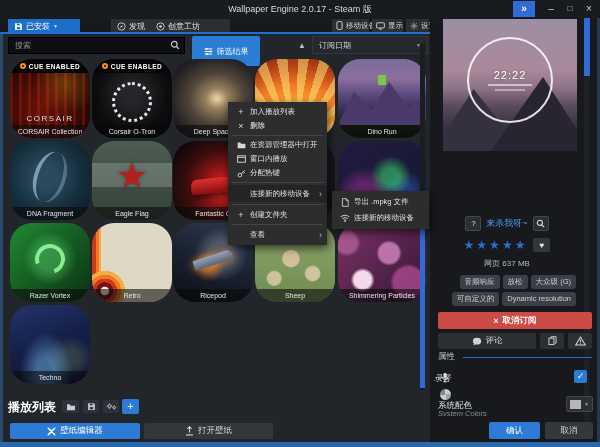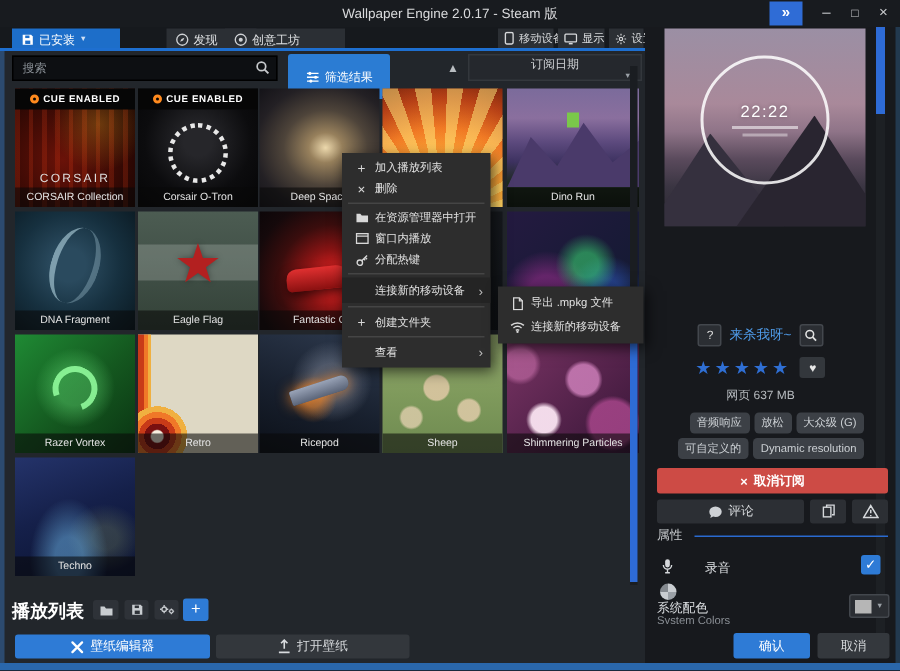--- a/index.html
+++ b/index.html
@@ -19,24 +19,24 @@
   .tab.active{background:#1d6ec9;color:#fff;}
   .tab .caret{font-size:5px;color:#cfe0f5;}
   .underline{left:0;top:32px;width:430px;height:2px;background:#1e6fd0;}
   .toolbtn{top:19px;height:13px;display:flex;align-items:center;gap:3px;padding:0 4px;box-sizing:border-box;background:#2b2f34;color:#d7d9db;font-size:7.5px;white-space:nowrap;}
   
   .search{left:8px;top:37px;width:177px;height:17px;background:#0d0f12;border:1px solid #000;box-sizing:border-box;color:#cfd2d5;font-size:8px;padding:0 18px 0 6px;outline:none;}
   .search::placeholder{color:#878d93;}
   .searchmag{left:170px;top:40px;}
   .filterbtn{left:192px;top:36px;width:68px;height:30px;background:#2b7cd3;border-radius:2px;display:flex;align-items:center;justify-content:center;gap:4px;color:#fff;font-size:8px;}
   .caretup{left:294px;top:39px;width:16px;height:13px;color:#b9bdc1;font-size:8px;text-align:center;line-height:13px;}
-  .sortdrop{left:312px;top:36px;width:116px;height:18px;background:#25282d;border:1px solid #33373c;box-sizing:border-box;display:flex;align-items:center;color:#d0d3d6;font-size:8px;padding:0 6px;flex-direction:column;}
+  .sortdrop{left:312px;top:36px;width:116px;height:18px;background:#25282d;border:1px solid #33373c;box-sizing:border-box;display:flex;align-items:center;color:#d0d3d6;font-size:8px;padding:0 6px;}
   .sortdrop .caret{margin-left:auto;font-size:5px;color:#9aa0a6;}
   
-  .tile{position:absolute;width:80px;height:79px;overflow:hidden;background:#14161a;}
+  .tile{position:absolute;width:80px;height:79px;overflow:hidden;background:#14161a;border-radius:22px;}
   .tlabel{position:absolute;left:0;right:0;bottom:0;height:13px;line-height:13px;background:rgba(8,8,8,.58);color:#e3e3e3;font-size:7px;text-align:center;white-space:nowrap;overflow:hidden;}
   .icue{position:absolute;top:0;left:0;right:0;height:14px;background:#060606;display:flex;align-items:center;justify-content:center;gap:3px;}
   .icue .dot{width:6px;height:6px;border:2px solid #ff8a1e;border-radius:50%;box-sizing:border-box;}
   .icue span{color:#fff;font-size:6.5px;font-weight:bold;letter-spacing:.4px;}
   .art{position:absolute;left:0;top:0;right:0;bottom:0;display:flex;align-items:center;justify-content:center;}
   .t-corsair{background:radial-gradient(circle at 70% 30%,rgba(255,200,40,.25),transparent 40%),repeating-linear-gradient(90deg,rgba(255,70,25,.18) 0 3px,transparent 3px 9px),radial-gradient(circle at 40% 60%,#6a1208,#2a0703 70%,#140301);}
   .corsairtxt{position:absolute;left:0;right:0;bottom:15px;text-align:center;color:#dedede;font-size:8px;letter-spacing:1.5px;}
   .t-otron{background:radial-gradient(circle at 50% 45%,#26262a 0 16%,#0c0c0e 60%,#050506);}
   .ring{width:40px;height:40px;border:3px dotted #e8e8e8;border-radius:50%;margin-top:6px;box-sizing:border-box;}
   .t-deepspace{background:radial-gradient(ellipse at 55% 50%,#ecd8ac 0%,#97805c 18%,#4e443a 45%,#232024 75%,#141318 100%);}
@@ -94,21 +94,21 @@
   .tagpill{background:#3c4046;border-radius:3px;padding:2px 5px;color:#ccd0d4;font-size:7.5px;white-space:nowrap;}
   .unsub{left:438px;top:312px;width:154px;height:17px;background:#cd4b45;border-radius:2px;display:flex;align-items:center;justify-content:center;gap:4px;color:#fff;font-size:8.5px;font-weight:bold;}
   .commentbtn{left:438px;top:333px;width:98px;height:16px;background:#2c2f34;border-radius:2px;display:flex;align-items:center;justify-content:center;gap:4px;color:#d5d8db;font-size:8.5px;}
   .copybtn{left:540px;top:333px;width:24px;height:16px;background:#2c2f34;border-radius:2px;display:flex;align-items:center;justify-content:center;}
   .warnbtn{left:568px;top:333px;width:24px;height:16px;background:#2c2f34;border-radius:2px;display:flex;align-items:center;justify-content:center;}
   .propslabel{left:438px;top:351px;color:#c8cbce;font-size:8.5px;}
   .propsline{left:463px;top:357px;width:129px;height:1px;background:#2a6ad0;}
   .proplabel{color:#dcdfe2;font-size:8.5px;}
   .checkbox{left:574px;top:370px;width:13px;height:13px;background:#2e7bd6;border-radius:2px;color:#fff;font-size:9px;line-height:13px;text-align:center;}
   .palette{width:11px;height:11px;border-radius:50%;background:conic-gradient(#c9cdd1 0 25%,#9aa0a6 25% 50%,#c9cdd1 50% 75%,#84898f 75% 100%);}
-  .syscolorsub{left:438px;top:409px;width:90px;height:7px;overflow:hidden;color:#8a8f95;font-size:7.5px;}
+  .syscolorsub{left:438px;top:409px;width:90px;height:7px;overflow:hidden;color:#8a8f95;font-size:7.5px;font-style:italic;}
   .colordrop{left:566px;top:396px;width:27px;height:16px;background:#2b2e33;border:1px solid #43474d;box-sizing:border-box;border-radius:2px;display:flex;align-items:center;justify-content:center;gap:3px;}
   .swatch{width:11px;height:9px;background:#b6b6b6;}
   .colordrop .caret{font-size:5px;color:#9aa0a6;}
   .confirmbtn{left:489px;top:422px;width:51px;height:17px;background:#2e7bd6;border-radius:2px;color:#fff;font-size:8.5px;display:flex;align-items:center;justify-content:center;}
   .cancelbtn{left:545px;top:422px;width:48px;height:17px;background:#34383d;border-radius:2px;color:#d5d8db;font-size:8.5px;display:flex;align-items:center;justify-content:center;}
   
   .pltitle{left:8px;top:399px;color:#fff;font-size:12px;font-weight:bold;}
   .plbtn{top:400px;width:17px;height:13px;background:#2e3238;border-radius:2px;display:flex;align-items:center;justify-content:center;}
   .plplus{left:122px;top:399px;width:17px;height:15px;background:#2e7bd6;border-radius:2px;color:#fff;font-size:11px;line-height:14px;text-align:center;}
   .editorbtn{left:10px;top:423px;width:130px;height:16px;background:#2e7bd6;border-radius:2px;display:flex;align-items:center;justify-content:center;gap:4px;color:#fff;font-size:8.5px;}
@@ -441,21 +441,21 @@
 
   <div class="abs propslabel">属性</div>
   <div class="abs propsline"></div>
 
   <span class="abs" style="left:441px;top:372px;">
       <svg width="8" height="11" viewBox="0 0 10 14">
         <rect x="3" y="1" width="4" height="7" rx="2" fill="#d5d8db"></rect>
         <path d="M1.5 6a3.5 3.5 0 0 0 7 0M5 9.5V12M3 12.5h4" fill="none" stroke="#d5d8db" stroke-width="1.2"></path>
       </svg>
     </span>
-  <span class="abs proplabel" style="left:470px;top:373px;">录音</span>
+  <span class="abs proplabel" style="left:434px;top:373px;font-style:italic;">录音</span>
   <div class="abs checkbox"><span>✓</span></div>
 
   <span class="abs" style="left:440px;top:389px;">
       <span class="palette" style="display:block;"></span>
     </span>
   <span class="abs proplabel" style="left:438px;top:400px;">系统配色</span>
   <span class="abs syscolorsub">System Colors</span>
   <div class="abs colordrop">
     <span class="swatch"></span>
     <span class="caret">▼</span>

